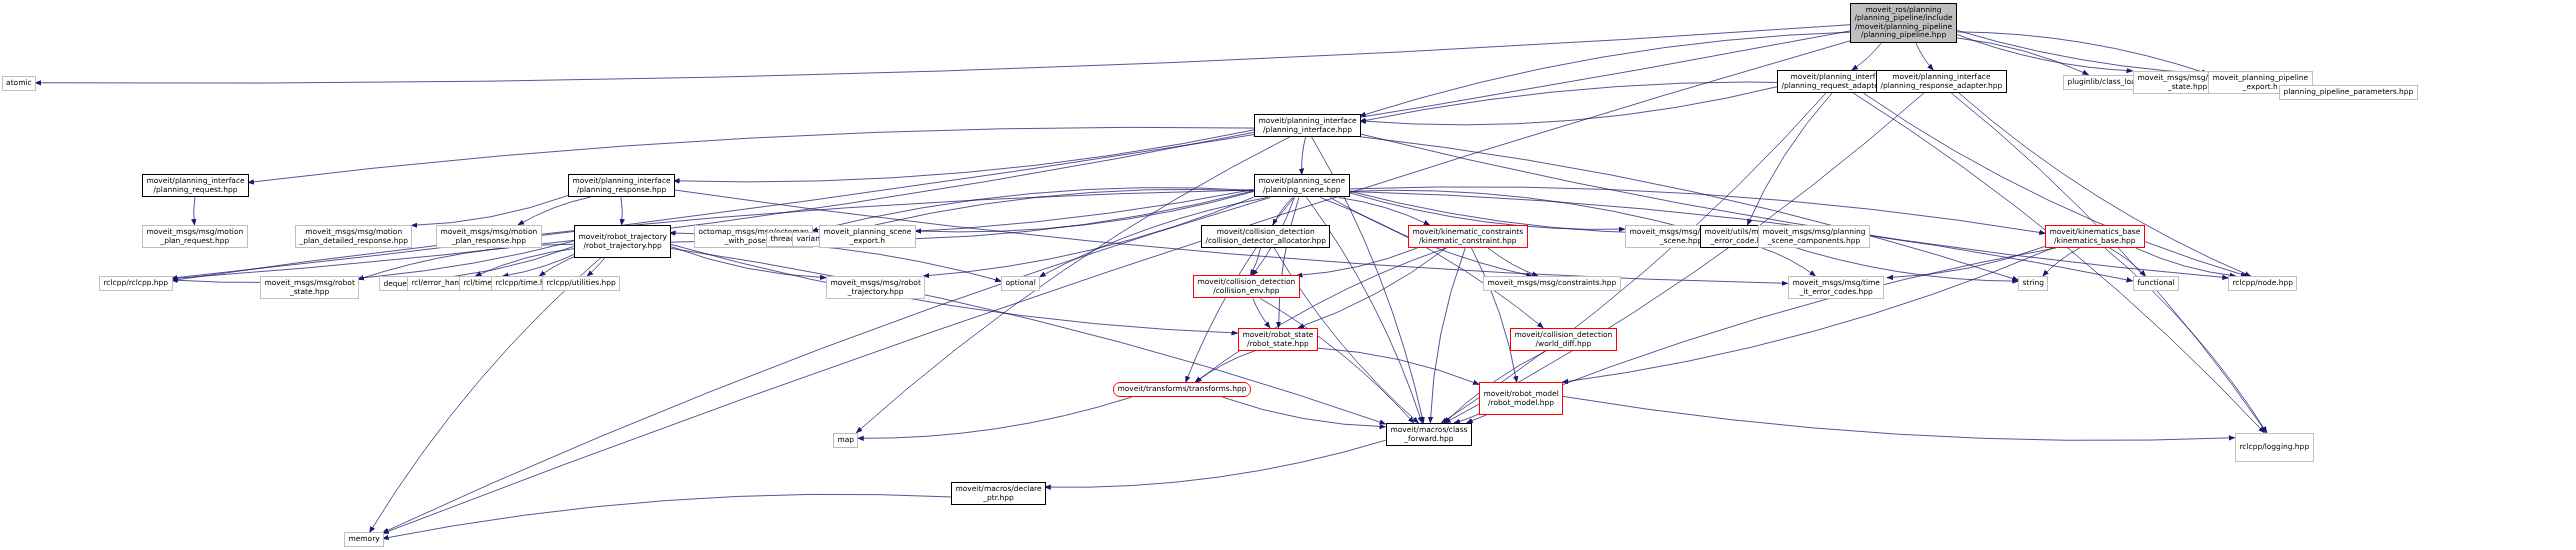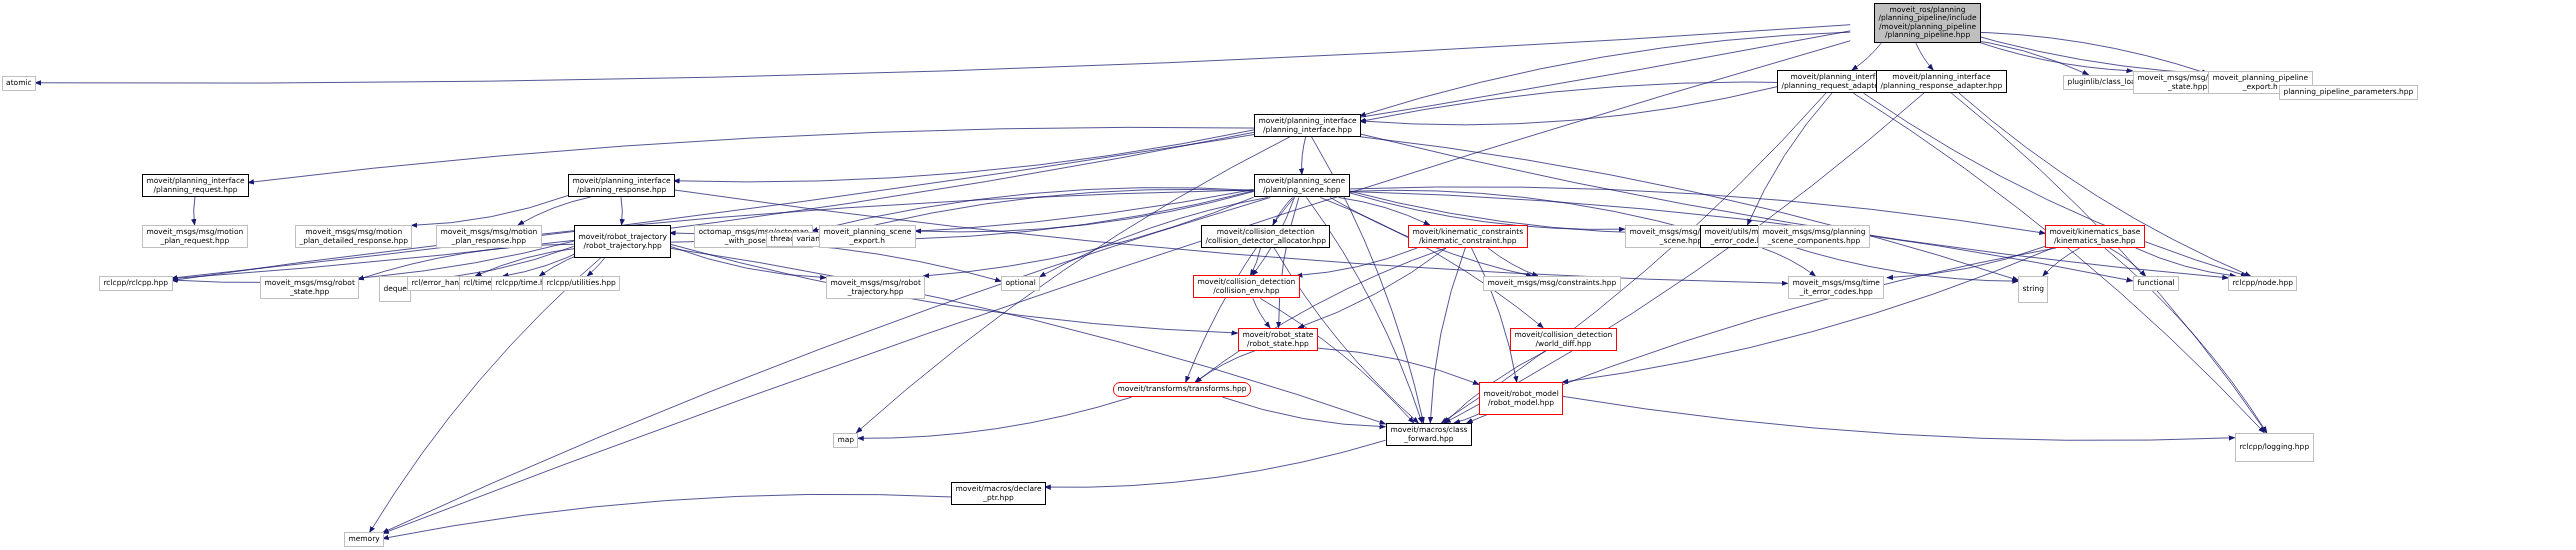--- a/index.html
+++ b/index.html
@@ -116,21 +116,21 @@
       <path d="M1972.5,692.0 Q1739.5,766.1 1495.0,763.8" fill="none" stroke="#191970" stroke-width="1.3" marker-end="url(#arrow)"></path>
       <path d="M2130.7,692.0 Q2268.7,740.5 2415.0,743.6" fill="none" stroke="#191970" stroke-width="1.3" marker-end="url(#arrow)"></path>
       <path d="M2605.0,706.0 Q2572.2,727.1 2534.5,737.0" fill="none" stroke="#191970" stroke-width="1.3" marker-end="url(#arrow)"></path>
       <path d="M2723.0,690.5 Q3305.3,786.5 3895.0,762.8" fill="none" stroke="#191970" stroke-width="1.3" marker-end="url(#arrow)"></path>
       <path d="M2415.0,767.2 Q2124.5,855.5 1821.0,848.8" fill="none" stroke="#191970" stroke-width="1.3" marker-end="url(#arrow)"></path>
       <path d="M1658.0,866.0 Q1158.1,842.4 667.0,938.5" fill="none" stroke="#191970" stroke-width="1.3" marker-end="url(#arrow)"></path>
     </g>
 </svg>
 
 <div id="node-layer">
-  <div class="node root" style="left: 1850px; top: 2.9px; min-width: 83px; height: 40px; margin-left: 24px;"><span>moveit_ros/planning
+  <div class="node root" style="left: 1850px; top: 2.9px; min-width: 83px; height: 40px;"><span>moveit_ros/planning
 /planning_pipeline/include
 /moveit/planning_pipeline
 /planning_pipeline.hpp</span></div>
   <div class="node" style="left: 1.7px; top: 76px; min-width: 27.5px; height: 15px;"><span>atomic</span></div>
   <div class="node doc" style="left: 1777px; top: 70px; min-width: 118px; height: 23px;"><span>moveit/planning_interface
 /planning_request_adapter.hpp</span></div>
   <div class="node doc" style="left: 1876px; top: 70px; min-width: 100px; height: 23px;"><span>moveit/planning_interface
 /planning_response_adapter.hpp</span></div>
   <div class="node" style="left: 2063px; top: 75px; min-width: 81px; height: 15px;"><span>pluginlib/class_loader.hpp</span></div>
   <div class="node" style="left: 2133px; top: 71px; min-width: 67px; height: 23px;"><span>moveit_msgs/msg/pipeline
@@ -168,34 +168,34 @@
 _scene.hpp</span></div>
   <div class="node doc" style="left: 1700px; top: 225px; min-width: 52px; height: 23px;"><span>moveit/utils/moveit
 _error_code.hpp</span></div>
   <div class="node" style="left: 1758px; top: 225px; min-width: 68px; height: 23px;"><span>moveit_msgs/msg/planning
 _scene_components.hpp</span></div>
   <div class="node red" style="left: 2045px; top: 225px; min-width: 79px; height: 23px;"><span>moveit/kinematics_base
 /kinematics_base.hpp</span></div>
   <div class="node" style="left: 99px; top: 276px; min-width: 39px; height: 15px;"><span>rclcpp/rclcpp.hpp</span></div>
   <div class="node" style="left: 260px; top: 276px; min-width: 54px; height: 23px;"><span>moveit_msgs/msg/robot
 _state.hpp</span></div>
-  <div class="node" style="left: 379px; top: 276px; min-width: 19px; height: 26px;"><span>deque</span></div>
+  <div class="node" style="left: 379px; top: 276px; min-width: 19px; height: 15px; align-items: flex-end;"><span>deque</span></div>
   <div class="node" style="left: 407px; top: 276px; min-width: 44px; height: 15px;"><span>rcl/error_handling.h</span></div>
   <div class="node" style="left: 459px; top: 276px; min-width: 25px; height: 15px;"><span>rcl/time.h</span></div>
   <div class="node" style="left: 491px; top: 276px; min-width: 43px; height: 15px;"><span>rclcpp/time.hpp</span></div>
   <div class="node" style="left: 542px; top: 276px; min-width: 43px; height: 15px;"><span>rclcpp/utilities.hpp</span></div>
   <div class="node" style="left: 826px; top: 276px; min-width: 55px; height: 23px;"><span>moveit_msgs/msg/robot
 _trajectory.hpp</span></div>
   <div class="node" style="left: 1001px; top: 276px; min-width: 22.4px; height: 15px;"><span>optional</span></div>
   <div class="node red" style="left: 1193px; top: 275px; min-width: 59px; height: 23px;"><span>moveit/collision_detection
 /collision_env.hpp</span></div>
   <div class="node" style="left: 1483px; top: 276px; min-width: 75px; height: 15px;"><span>moveit_msgs/msg/constraints.hpp</span></div>
   <div class="node" style="left: 1788px; top: 276px; min-width: 50px; height: 23px;"><span>moveit_msgs/msg/time
 _it_error_codes.hpp</span></div>
-  <div class="node" style="left: 2018px; top: 276px; min-width: 12.6px; height: 27px;"><span>string</span></div>
+  <div class="node" style="left: 2018px; top: 276px; min-width: 12.6px; height: 15px;"><span>string</span></div>
   <div class="node" style="left: 2133px; top: 276px; min-width: 26px; height: 15px;"><span>functional</span></div>
   <div class="node" style="left: 2228px; top: 276px; min-width: 54px; height: 15px;"><span>rclcpp/node.hpp</span></div>
   <div class="node red" style="left: 1238px; top: 328px; min-width: 44px; height: 23px;"><span>moveit/robot_state
 /robot_state.hpp</span></div>
   <div class="node red" style="left: 1510px; top: 328px; min-width: 59px; height: 23px;"><span>moveit/collision_detection
 /world_diff.hpp</span></div>
   <div class="node red" style="left: 1113px; top: 382px; min-width: 106px; height: 15px; border-radius: 7px;"><span>moveit/transforms/transforms.hpp</span></div>
   <div class="node red" style="left: 1479px; top: 382px; min-width: 36px; height: 33px;"><span>moveit/robot_model
 /robot_model.hpp</span></div>
   <div class="node" style="left: 833px; top: 433px; min-width: 12px; height: 15px;"><span>map</span></div>

